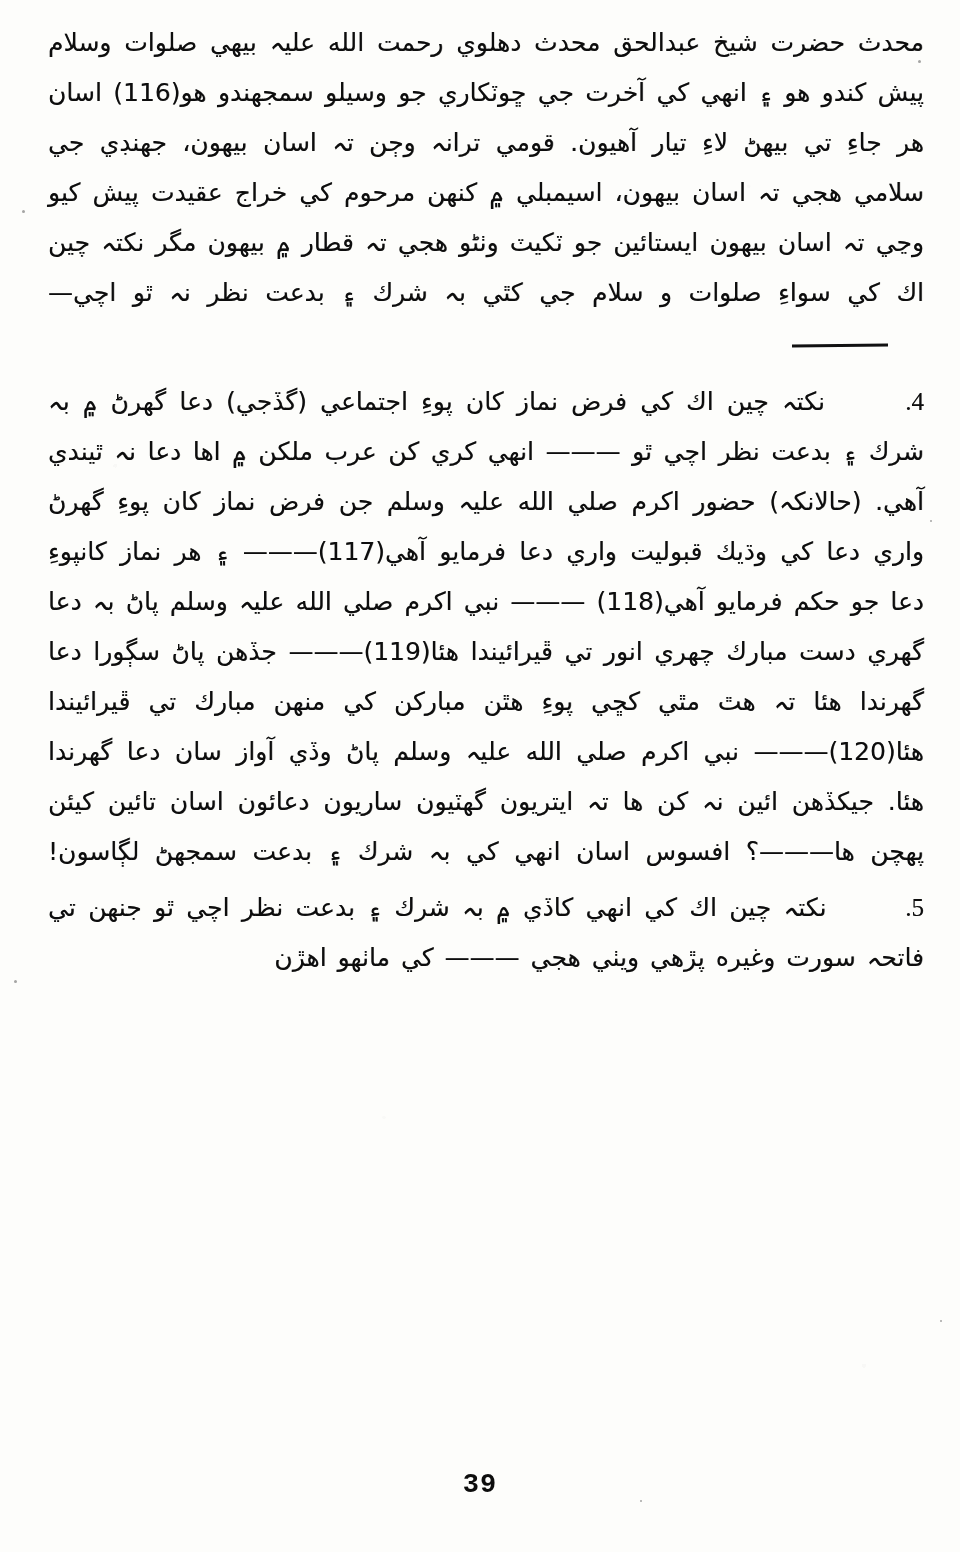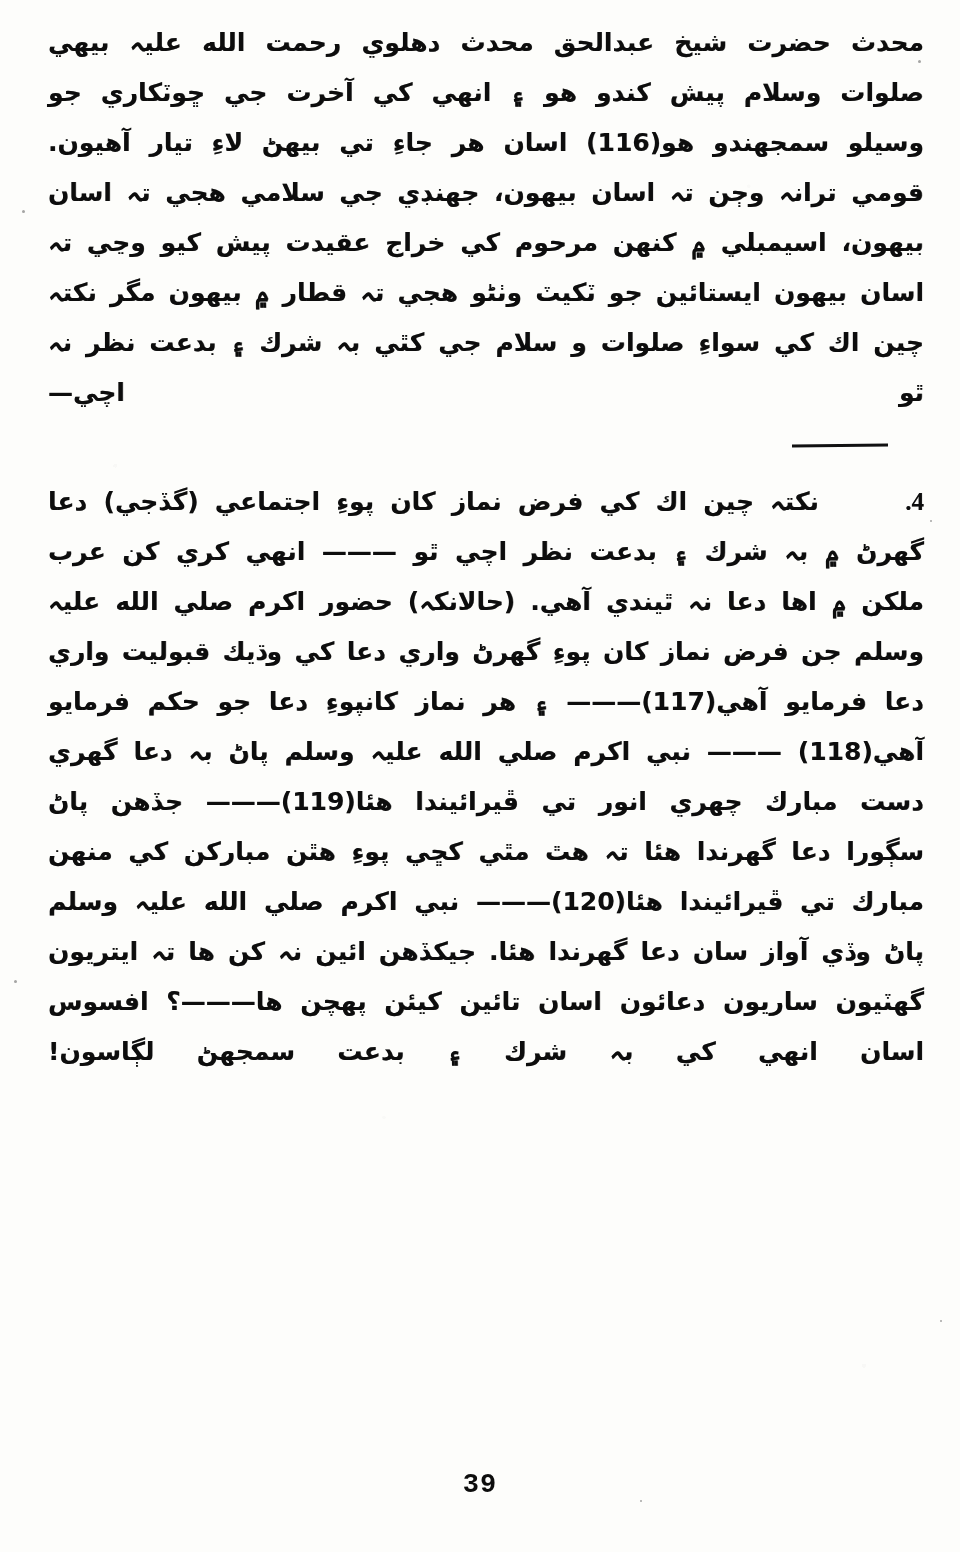--- a/index.html
+++ b/index.html
@@ -43,21 +43,20 @@
     font-size: 25px;
     line-height: 50px;
     color: #0d0d0d;
     letter-spacing: 0px;
     word-spacing: 3px;
     text-align: justify;
     text-align-last: justify;
     margin: 0 0 6px 12px;
     
     text-shadow: 0.35px 0.25px 0 rgba(0,0,0,0.45);
-    font-weight: bold;
   }
 
   .para.last-left {
     text-align-last: right;
   }
 
   
   .rule {
     width: 96px;
     height: 3px;
@@ -124,18 +123,23 @@
     <p class="para">محدث حضرت شيخ عبدالحق محدث دهلوي رحمت الله عليہ بيهي صلوات وسلام پيش كندو هو ۽ انهي كي آخرت جي ڇوٽكاري جو وسيلو سمجهندو هو(116) اسان هر جاءِ تي بيهڻ لاءِ تيار آهيون. قومي ترانہ وڄن تہ اسان بيهون، جهنڊي جي سلامي هجي تہ اسان بيهون، اسيمبلي ۾ كنهن مرحوم كي خراج عقيدت پيش كيو وڃي تہ اسان بيهون ايستائين جو ٽكيٽ وٺڻو هجي تہ قطار ۾ بيهون مگر نكتہ چين اك كي سواءِ صلوات و سلام جي كٿي بہ شرك ۽ بدعت نظر نہ ٿو اچي—</p>
 
     <div class="rule"></div>
 
     <p class="para numbered">
       <span class="marker">4.</span>
       <span class="indent-space"></span>
       <span>نكتہ چين اك كي فرض نماز كان پوءِ اجتماعي (گڏجي) دعا گهرڻ ۾ بہ شرك ۽ بدعت نظر اچي ٿو ——— انهي كري كن عرب ملكن ۾ اها دعا نہ ٿيندي آهي. (حالانكہ) حضور اكرم صلي الله عليہ وسلم جن فرض نماز كان پوءِ گهرڻ واري دعا كي وڌيك قبوليت واري دعا فرمايو آهي(117)——— ۽ هر نماز كانپوءِ دعا جو حكم فرمايو آهي(118) ——— نبي اكرم صلي الله عليہ وسلم پاڻ بہ دعا گهري دست مبارك چهري انور تي ڦيرائيندا هئا(119)——— جڏهن پاڻ سڳورا دعا گهرندا هئا تہ هٿ مٿي كڇي پوءِ هٿن مباركن كي منهن مبارك تي ڦيرائيندا هئا(120)——— نبي اكرم صلي الله عليہ وسلم پاڻ وڏي آواز سان دعا گهرندا هئا. جيكڏهن ائين نہ كن ها تہ ايتريون گهٽيون ساريون دعائون اسان تائين كيئن پهچن ها———؟ افسوس اسان انهي كي بہ شرك ۽ بدعت سمجهڻ لڳاسون!</span>
     </p>
 
+    <p class="para numbered last-left">
+      <span class="marker">5.</span>
+      <span class="indent-space"></span>
+      <span>نكتہ چين اك كي انهي كاڏي ۾ بہ شرك ۽ بدعت نظر اچي ٿو جنهن تي فاتحہ سورت وغيره پڙهي ويٺي هجي ——— كي ماٺهو اهڙن</span>
+    </p>
 
   </div>
 
   <div class="folio">39</div>
 
 </div>
 
 </body></html>

